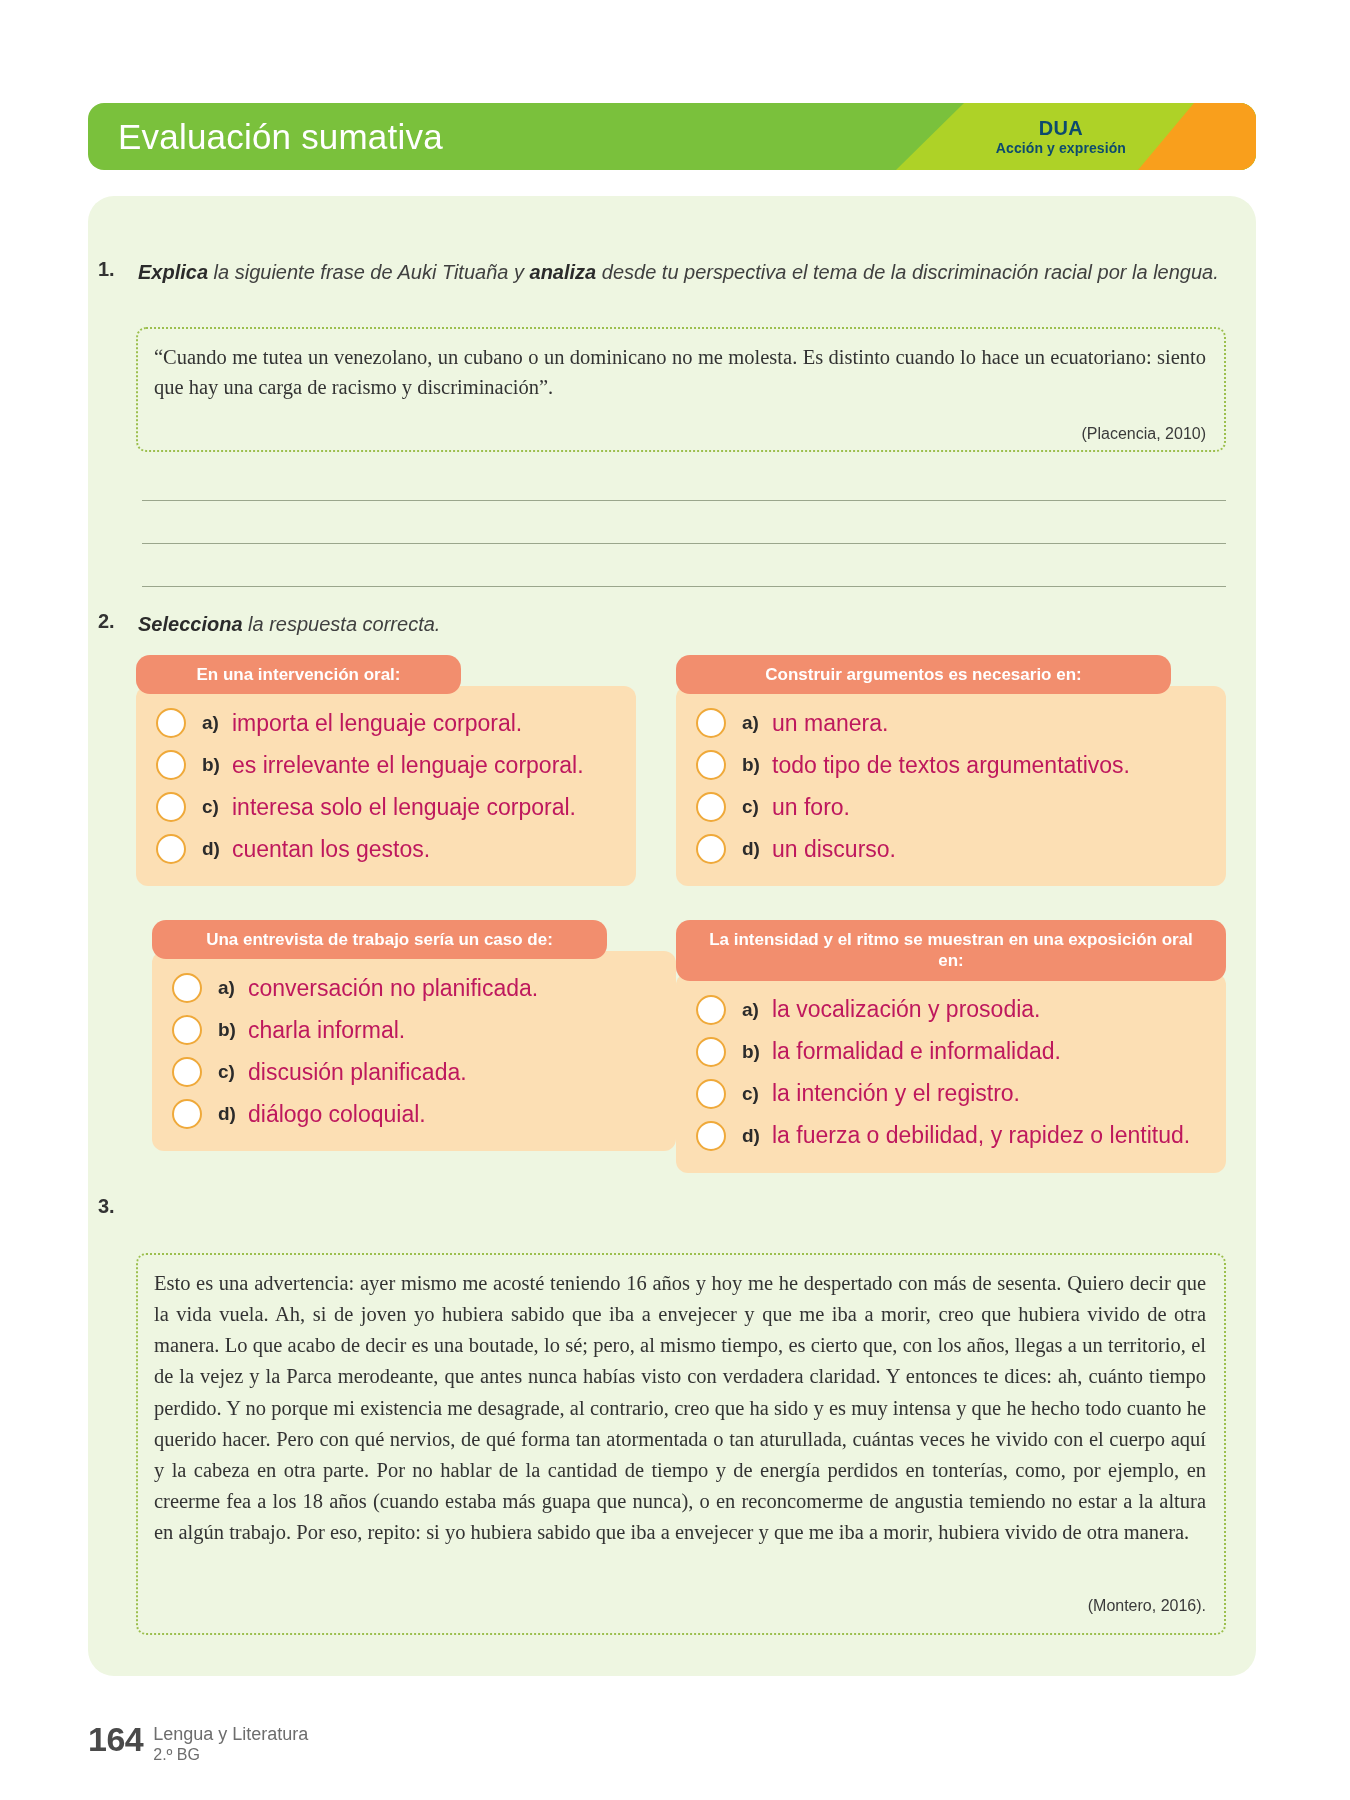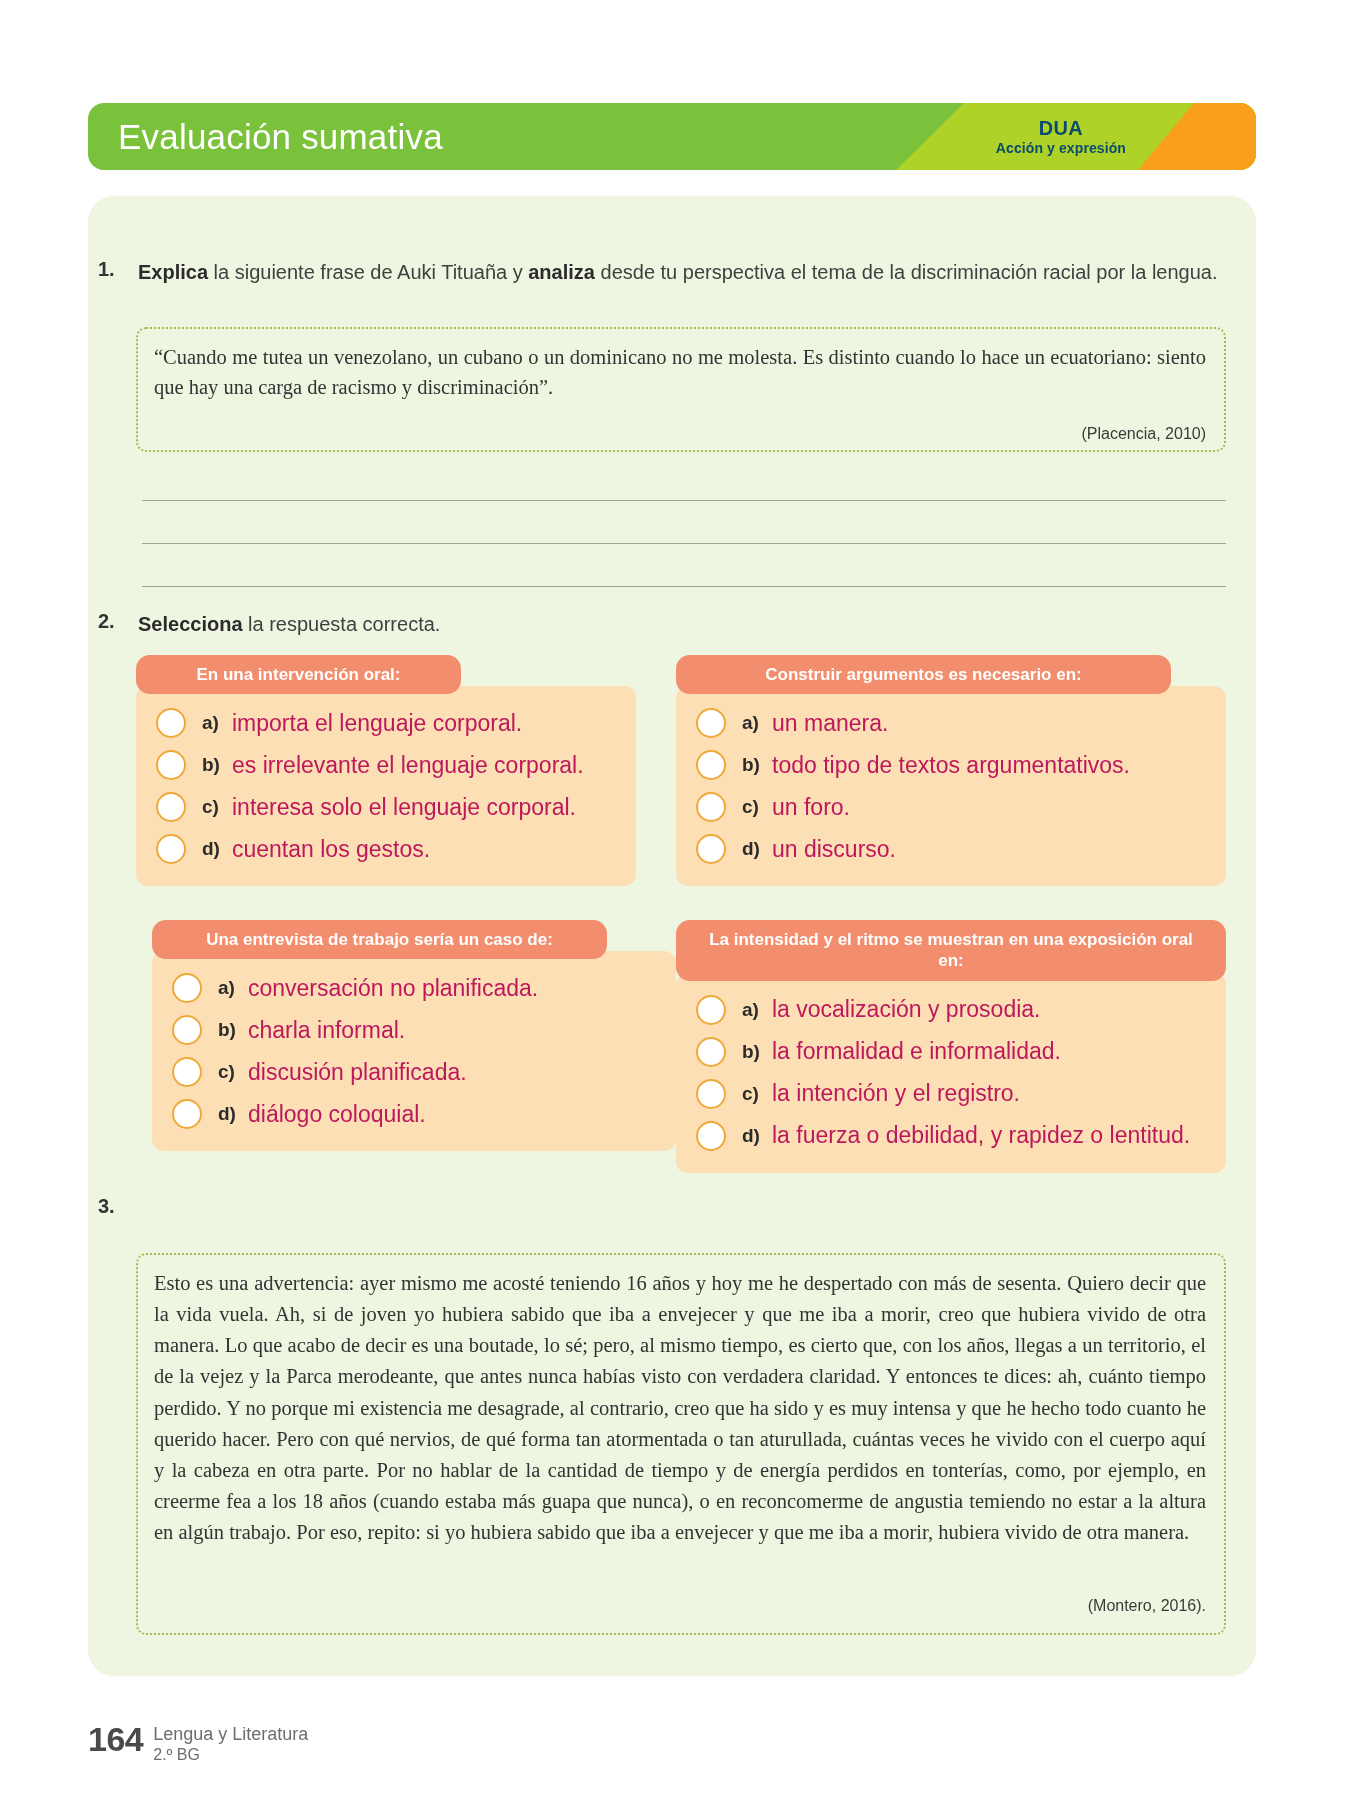--- a/index.html
+++ b/index.html
@@ -97,20 +97,21 @@
     font-size: 20px;
     font-weight: bold;
     color: #333333;
     width: 40px;
     flex: 0 0 40px;
   }
   .q-text {
     font-size: 20px;
     color: #404040;
     line-height: 1.42;
+    font-style: italic;
   }
   .q-text b { font-weight: bold; color: #2b2b2b; }
 
   #question-1 { left: 98px; top: 258px; width: 1140px; }
   #question-2 { left: 98px; top: 610px; width: 1000px; }
   #question-3 { left: 98px; top: 1195px; width: 1000px; }
 
   
   .dotted-box {
     position: absolute;

